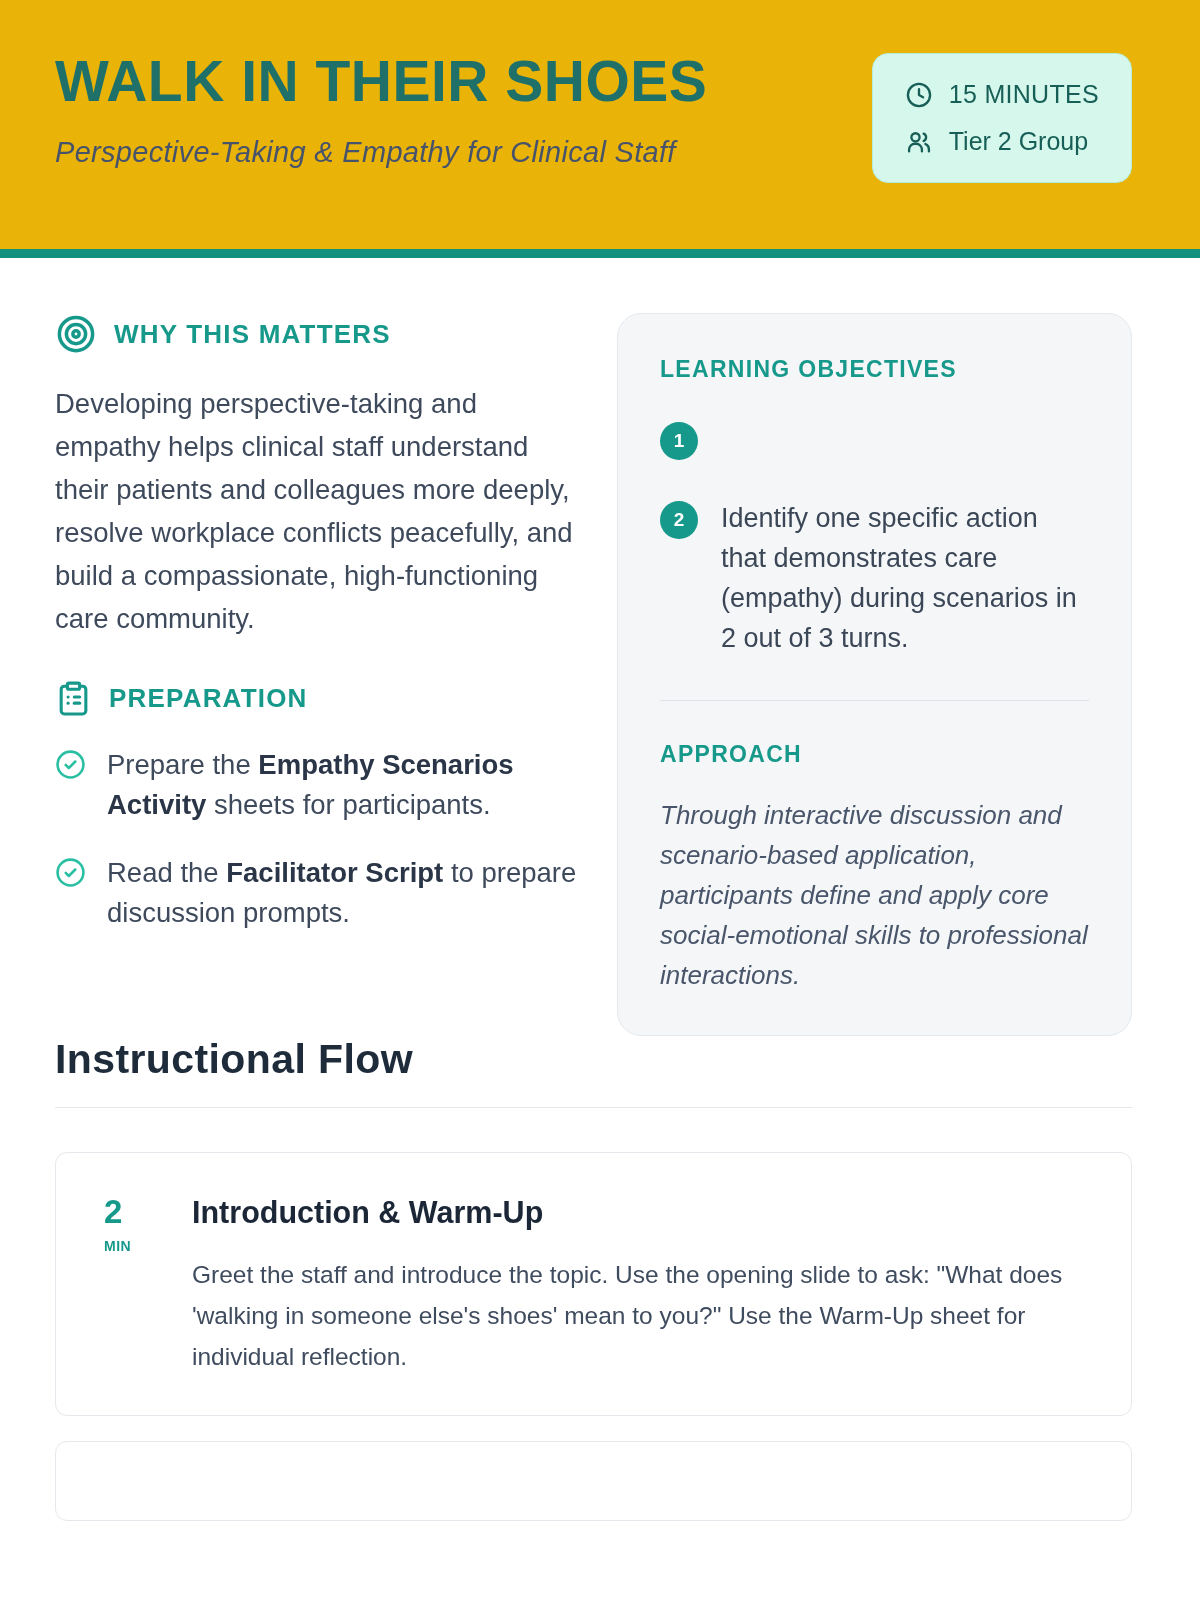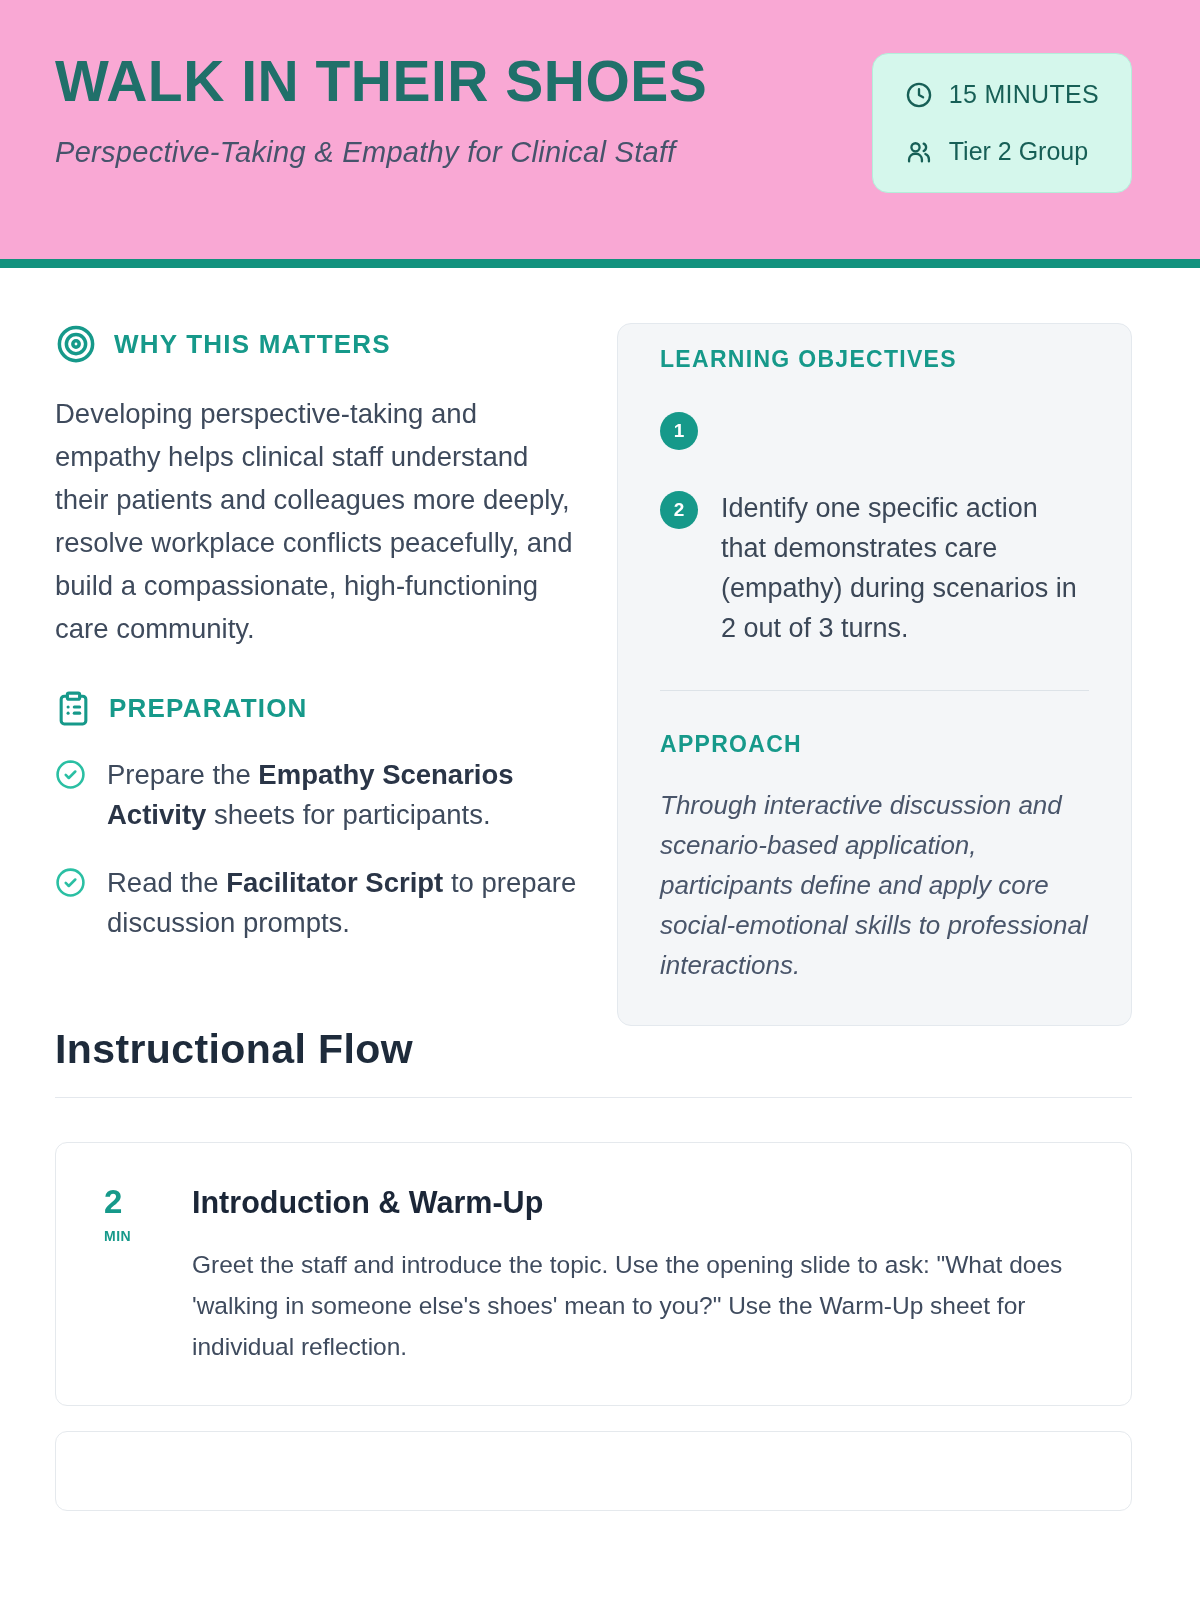--- a/index.html
+++ b/index.html
@@ -3,39 +3,39 @@
 <meta charset="utf-8">
 <style>
   * { margin: 0; padding: 0; box-sizing: border-box; }
   html, body { width: 1200px; height: 1600px; overflow: hidden; }
   body {
     font-family: "Liberation Sans", "DejaVu Sans", sans-serif;
     background: #ffffff;
     color: #3e4a5c;
   }
   
-  .header { background: #f9a8d4; }
+  .header { background: #eab308; }
   .header-inner {
     display: flex; justify-content: space-between; align-items: flex-start;
     padding: 52px 68px 66px 55px;
   }
   .page-title {
     font-size: 57px; font-weight: 800; color: #20706a; letter-spacing: 0.5px;
     line-height: 1.05;
   }
   .page-subtitle {
     margin-top: 24px; font-size: 29px; font-style: italic; font-weight: 500;
     color: #46536b; letter-spacing: 0.3px;
   }
   .meta-badge {
     background: #d5f7ec; border: 1px solid #b4eeda; border-radius: 16px;
     padding: 26px 32px; color: #175f56; flex: 0 0 auto; margin-top: 1px;
   }
   .badge-row { display: flex; align-items: center; gap: 16px; }
-  .badge-row + .badge-row { margin-top: 28px; }
+  .badge-row + .badge-row { margin-top: 18px; }
   .badge-row svg { width: 28px; height: 28px; stroke: #175f56; }
   .badge-duration { font-size: 25px; font-weight: 400; letter-spacing: 0.3px; }
   .badge-group { font-size: 25px; font-weight: 400; }
   .accent-bar { height: 9px; background: #12927e; }
   
   .main { padding: 55px 68px 0 55px; background: #ffffff; }
   .columns { display: flex; gap: 32px; align-items: flex-start; }
   .left-col { flex: 0 0 530px; }
   
   .section-heading { display: flex; align-items: center; gap: 17px; }
@@ -50,21 +50,21 @@
   }
   .prep-heading { margin-top: 10px; }
   .prep-list { list-style: none; margin-top: 28px; }
   .prep-item { display: flex; gap: 21px; margin-bottom: 28px; }
   .prep-item svg { width: 31px; height: 31px; stroke: #2abfa3; flex: 0 0 auto; margin-top: 4px; }
   .prep-text { font-size: 27.5px; line-height: 40px; color: #3e4a5c; }
   .prep-text strong { color: #2a3547; font-weight: 700; }
   
   .info-card {
     flex: 1 1 auto; background: #f4f6f8; border: 1px solid #e4e9ee;
-    border-radius: 14px; padding: 22px 42px 40px;
+    border-radius: 24px; padding: 42px 42px 40px;
   }
   .card-heading {
     font-size: 23px; font-weight: 800; color: #16998a; letter-spacing: 1.3px;
   }
   .objectives-list { margin-top: 36px; }
   .objective { display: flex; gap: 23px; margin-bottom: 38px; }
   .num-circle {
     flex: 0 0 38px; width: 38px; height: 38px; border-radius: 50%;
     background: #16998a; color: #ffffff; font-size: 19px; font-weight: 700;
     display: flex; align-items: center; justify-content: center; margin-top: 3px;

